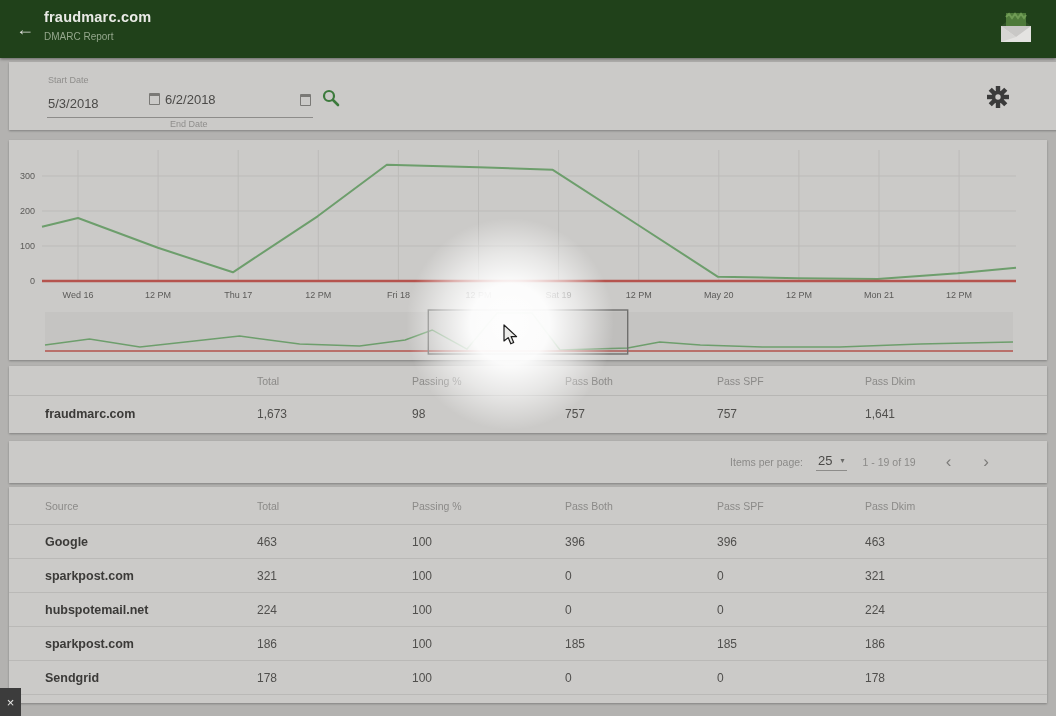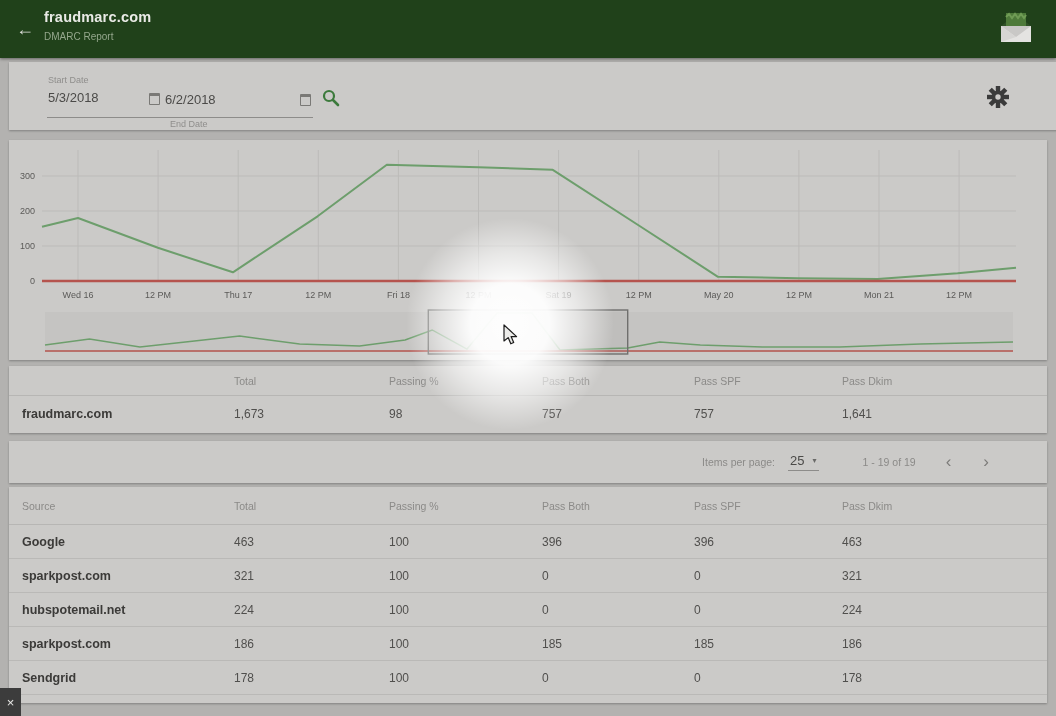--- a/index.html
+++ b/index.html
@@ -19,57 +19,57 @@
   .card{position:absolute;left:9px;width:1038px;background:#cbcac8;box-shadow:0 1px 2px rgba(0,0,0,.28);}
   .filters-card{top:62px;height:68px;padding-left:45px;}
   .chart-card{top:140px;height:220px;}
   .summary-card{top:366px;height:67px;}
   .pagination-card{top:441px;height:42px;display:flex;align-items:center;justify-content:flex-end;padding-right:58px;box-sizing:border-box;}
   .sources-card{top:487px;height:216px;}
 
   
   .f-label{position:absolute;font-size:9px;color:#8f8e8c;}
   .f-value{position:absolute;font-size:13px;color:#4b4a48;}
-  .lbl-start{left:39px;top:13px;}   .val-start{left:39px;top:28px;}
+  .lbl-start{left:39px;top:13px;}   .val-start{left:39px;top:34px;}
   .lbl-end{left:161px;top:10px;margin-top:47px;}    .val-end{left:140px;top:30px;}
   .underline{position:absolute;left:38px;top:55px;width:266px;height:1px;background:#8d8c8a;}
   .cal{display:inline-block;width:9px;height:8px;border:1px solid #7a7976;border-top:3px solid #7a7976;
        border-radius:1px;margin-right:5px;vertical-align:-1px;}
   .cal2{position:absolute;left:291px;top:32px;}
   .search-btn{position:absolute;left:311px;top:26px;width:22px;height:22px;border:none;background:transparent;padding:0;cursor:pointer;}
   .gear-btn{position:absolute;left:977px;top:23px;width:24px;height:24px;border:none;background:transparent;padding:0;cursor:pointer;}
 
   
   .chart-svg{position:absolute;left:0;top:0;}
   .tick{font-size:9px;fill:#5b5a58;font-family:"Liberation Sans",sans-serif;}
 
   
   .spot{position:absolute;left:406px;top:218px;width:208px;height:212px;border-radius:50%;z-index:5;pointer-events:none;
         background:radial-gradient(closest-side,rgba(255,255,255,.98) 0%,rgba(255,255,255,.94) 38%,
                    rgba(255,255,255,.55) 67%,rgba(255,255,255,0) 100%);}
   .cursor{position:absolute;left:503px;top:324px;z-index:6;pointer-events:none;}
 
   
   .grid-row{display:grid;grid-template-columns:212px 155px 153px 152px 148px 1fr;
-            padding-left:13px;align-items:center;box-sizing:border-box;}
+            padding-left:36px;align-items:center;box-sizing:border-box;}
   .thead{height:30px;border-bottom:1px solid #b7b6b4;}
   .thead .hcell{font-size:10.5px;color:#8b8a88;}
   .summary-row{height:36px;}
   .cell-name{font-size:12.5px;font-weight:bold;color:#3b3a38;}
   .cell-val{font-size:12px;color:#504f4d;}
   .sources-card .thead{height:38px;}
   .src-row{height:34px;border-bottom:1px solid #bab9b7;}
 
   
   .pg-label{font-size:10.5px;color:#8b8a88;}
   .pg-select{display:inline-flex;align-items:center;gap:8px;margin-left:13px;border-bottom:1px solid #8d8c8a;
              padding:0 2px 2px 2px;cursor:pointer;}
   .pg-select .pg-val{font-size:13px;color:#4b4a48;}
   .pg-select .pg-caret{font-size:8px;color:#6a6a68;}
-  .pg-range{font-size:10.5px;color:#8b8a88;margin-left:44px;}
+  .pg-range{font-size:10.5px;color:#8b8a88;margin-left:16px;}
   .pg-chev{border:none;background:transparent;font-size:17px;color:#7c7b79;padding:0;cursor:pointer;line-height:20px;}
   .pg-prev{margin-left:30px;} .pg-next{margin-left:32px;}
 
   
   .close-ovl{position:absolute;left:0;top:688px;width:21px;height:28px;background:#3c3c3c;border:none;
              color:#e9e9e7;font-size:13px;display:flex;align-items:center;justify-content:center;z-index:10;cursor:pointer;}
 </style>
 </head>
 <body>
 

